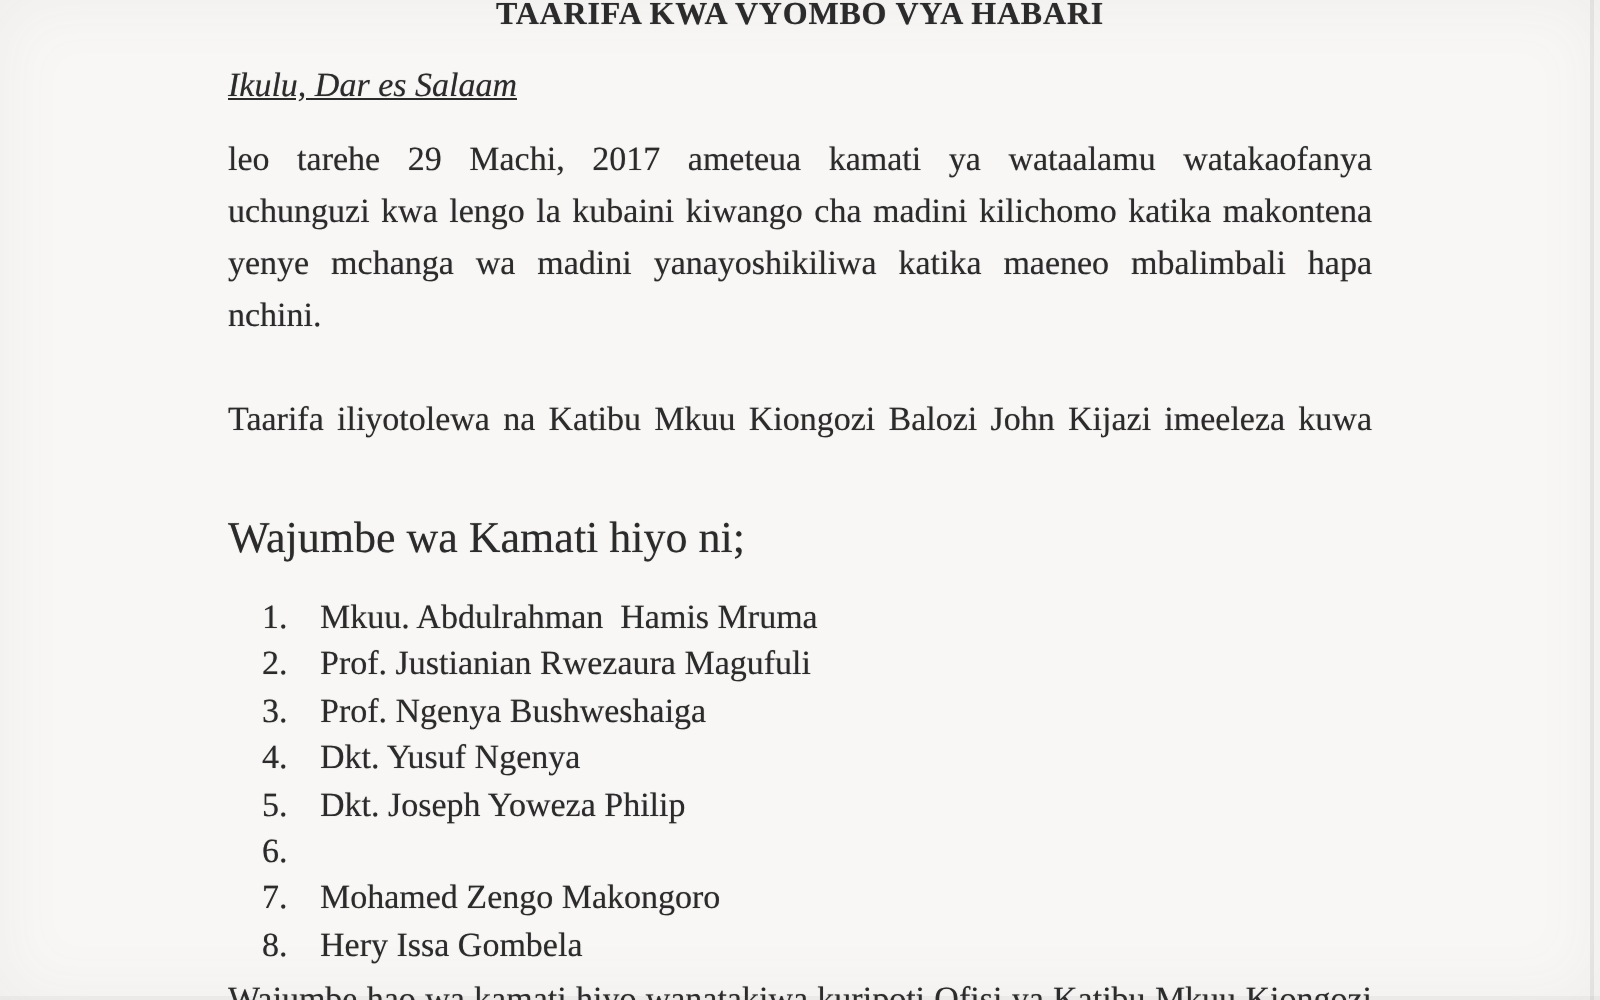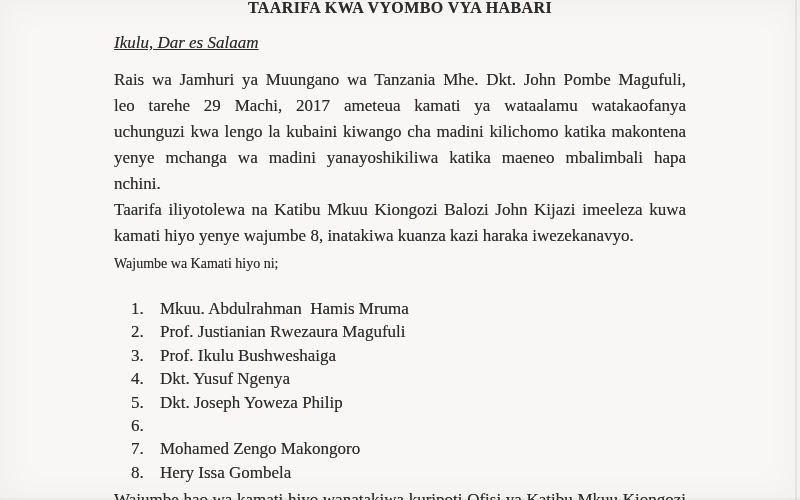--- a/index.html
+++ b/index.html
@@ -51,21 +51,21 @@
     text-align-last: justify;
     white-space: normal;
   }
   .jline.last {
     text-align-last: left;
   }
   .list-intro {
     position: absolute;
     top: 256px;
     left: 114px;
-    font-size: 14px;
+    font-size: 22px;
   }
   .members {
     position: absolute;
     top: 297px;
     left: 131px;
     margin: 0;
     padding: 0;
     list-style: none;
     font-size: 17px;
   }
@@ -113,46 +113,44 @@
 </head>
 <body>
 
 <div class="page">
 
   <div class="title">TAARIFA KWA VYOMBO VYA HABARI</div>
 
   <div class="dateline">Ikulu, Dar es Salaam</div>
 
   <div class="para p1">
-    <div class="jline">Rais wa Jamhuri ya Muungano wa Tanzania Mhe. Dkt. John Pombe Magufuli,</div>
     <div class="jline">leo tarehe 29 Machi, 2017 ameteua kamati ya wataalamu watakaofanya</div>
     <div class="jline">uchunguzi kwa lengo la kubaini kiwango cha madini kilichomo katika makontena</div>
     <div class="jline">yenye mchanga wa madini yanayoshikiliwa katika maeneo mbalimbali hapa</div>
     <div class="jline last">nchini.</div>
   </div>
 
   <div class="para p2">
     <div class="jline">Taarifa iliyotolewa na Katibu Mkuu Kiongozi Balozi John Kijazi imeeleza kuwa</div>
-    <div class="jline last">kamati hiyo yenye wajumbe 8, inatakiwa kuanza kazi haraka iwezekanavyo.</div>
   </div>
 
   <div class="list-intro">Wajumbe wa Kamati hiyo ni;</div>
 
   <ol class="members">
     <li class="member-row">
       <span class="member-number">1.</span>
       <span class="member-name">Mkuu. Abdulrahman  Hamis Mruma</span>
     </li>
     <li class="member-row">
       <span class="member-number">2.</span>
       <span class="member-name">Prof. Justianian Rwezaura Magufuli</span>
     </li>
     <li class="member-row">
       <span class="member-number">3.</span>
-      <span class="member-name">Prof. Ikulu Bushweshaiga</span>
+      <span class="member-name">Prof. Ngenya Bushweshaiga</span>
     </li>
     <li class="member-row">
       <span class="member-number">4.</span>
       <span class="member-name">Dkt. Yusuf Ngenya</span>
     </li>
     <li class="member-row">
       <span class="member-number">5.</span>
       <span class="member-name">Dkt. Joseph Yoweza Philip</span>
     </li>
     <li class="member-row">

